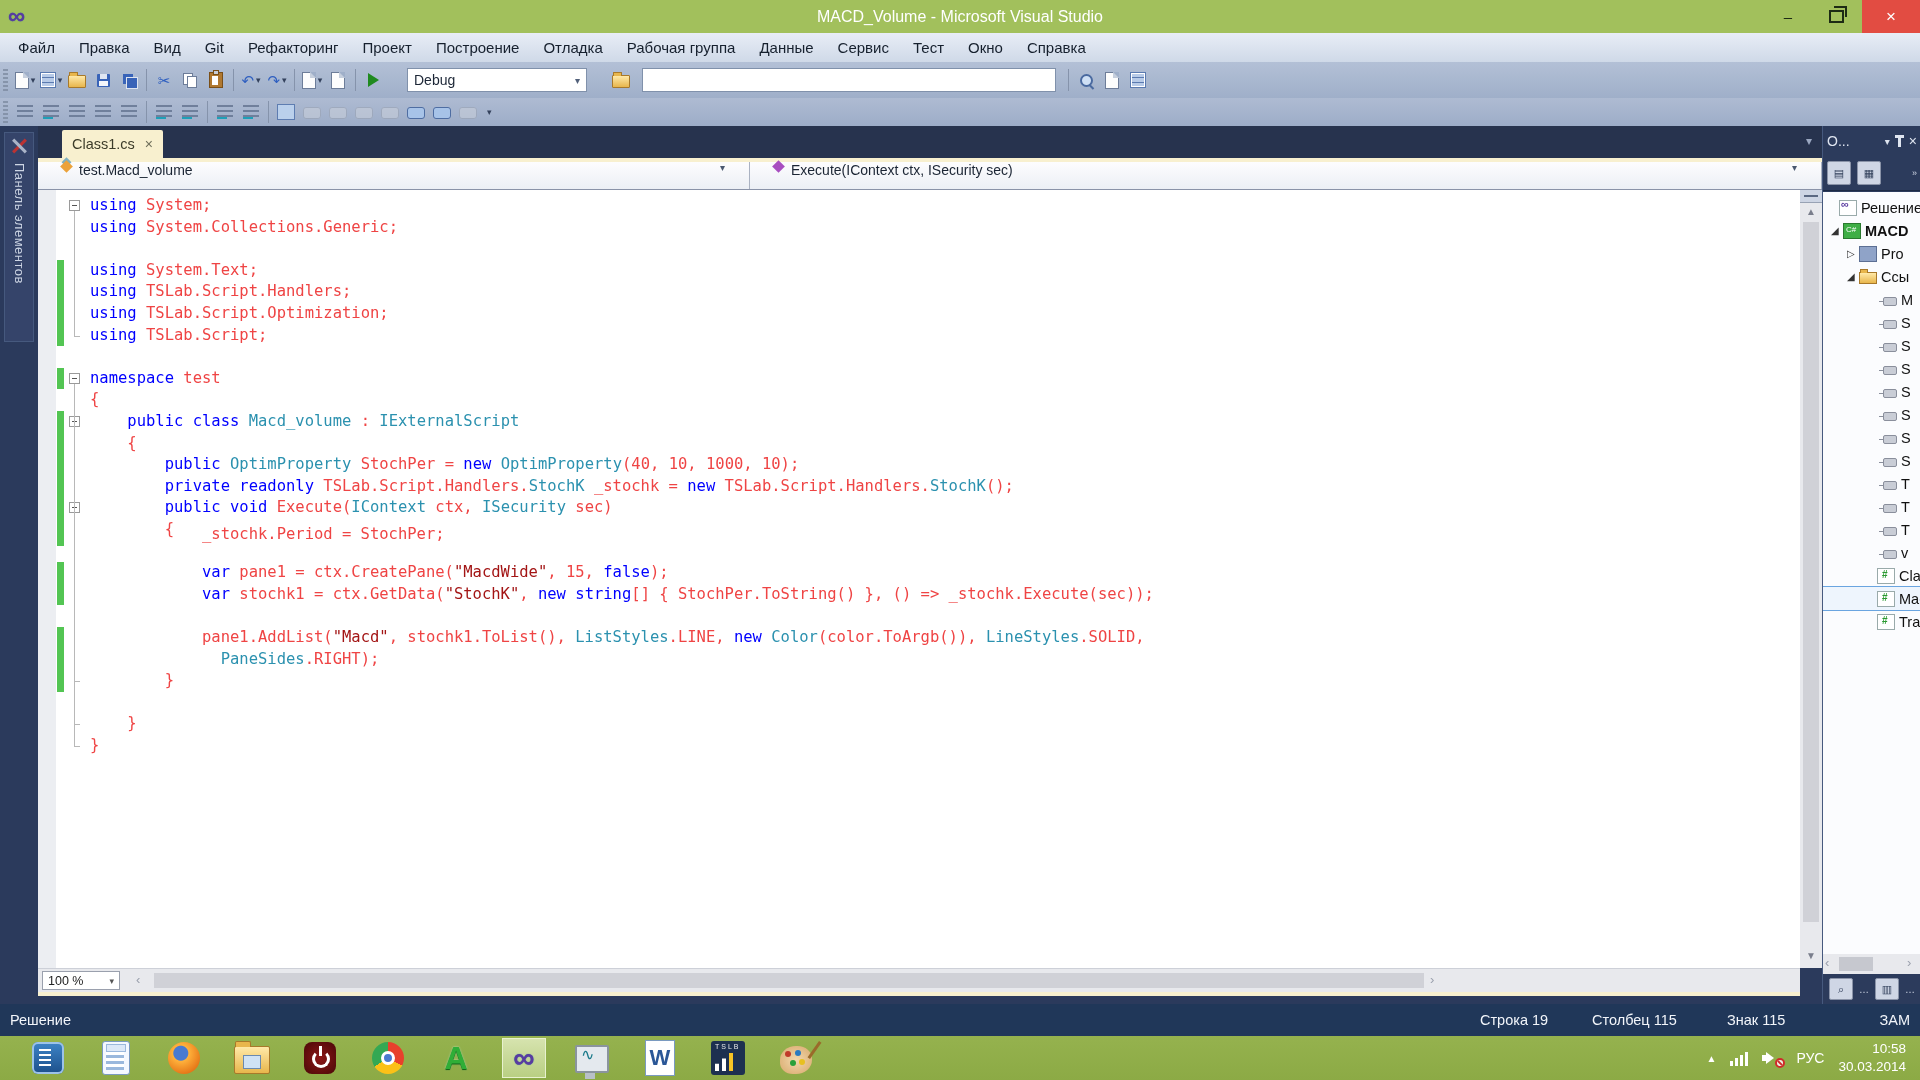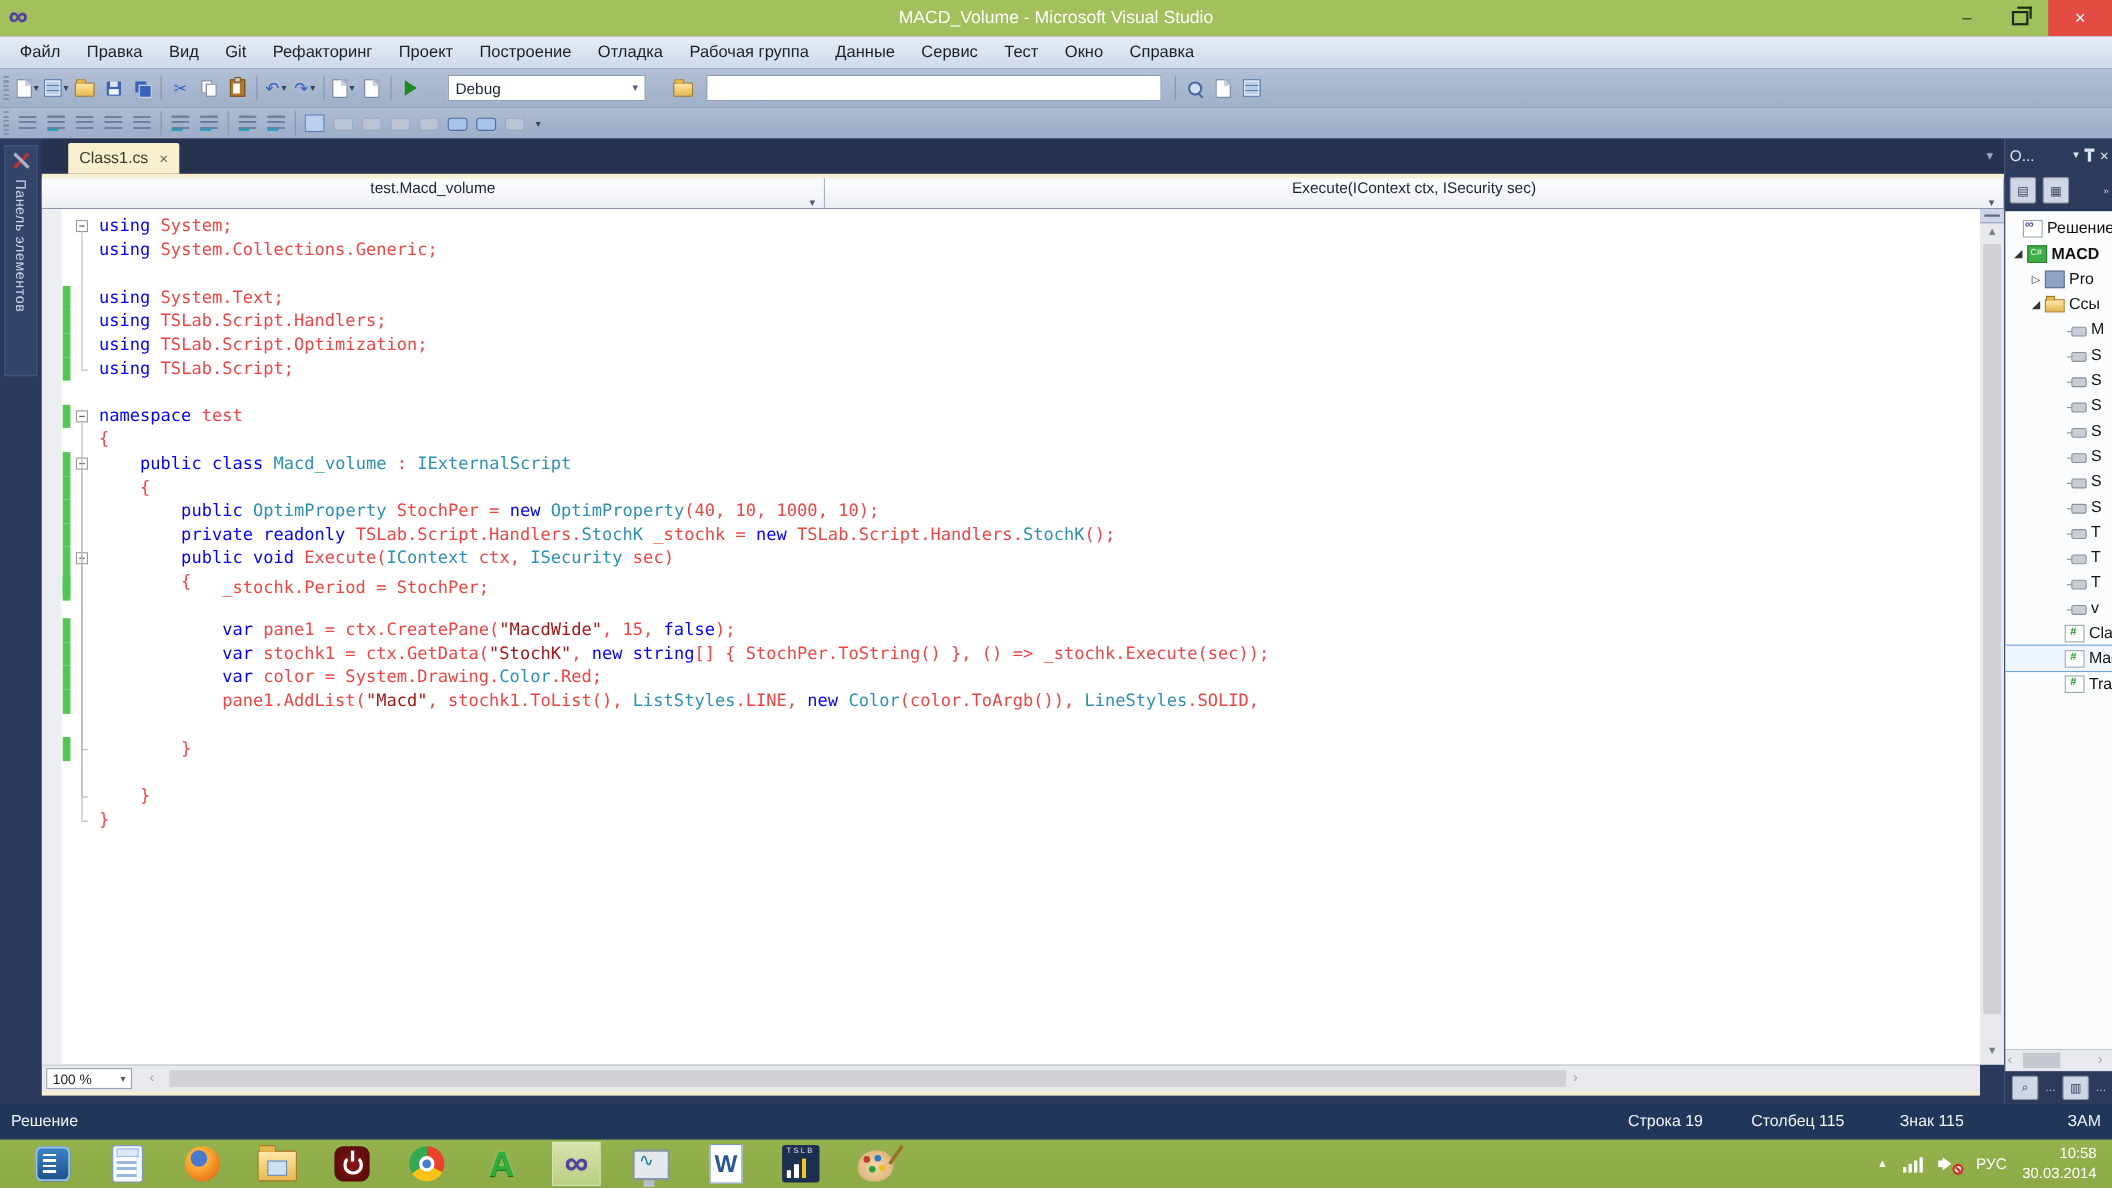--- a/index.html
+++ b/index.html
@@ -90,22 +90,22 @@
   #toolbox-label{writing-mode:vertical-rl;font-size:13px;color:#cdd5e4;letter-spacing:.5px;}
   #tabstrip{position:absolute;left:38px;top:126px;width:1784px;height:32px;background:#27334e;}
   #doc-tab{position:absolute;left:24px;top:4px;height:28px;background:var(--c-tab);
     display:flex;align-items:center;padding:0 10px;font-size:14.5px;color:#3c3c2a;border-radius:2px 2px 0 0;}
   #doc-tab .close{margin-left:10px;color:#6e6e5a;font-size:14px;}
   #tab-chevron{position:absolute;right:10px;top:8px;color:#9aa7c0;font-size:12px;}
   #tab-underline{position:absolute;left:38px;top:158px;width:1784px;height:4px;background:var(--c-tab);}
   
   #navbar{position:absolute;left:38px;top:162px;width:1784px;height:27px;background:#eef1f7;
     border-top:1px solid #5a6activemarker;border-bottom:1px solid #8a93a8;display:flex;}
-  .nav-combo{height:100%;display:flex;align-items:center;font-size:14px;color:#1a2433;
-    background:linear-gradient(#fdfdfe,#eceff5);border-right:1px solid #aab2c2;padding:0 8px;box-sizing:border-box;flex-direction:column;}
+  .nav-combo{height:100%;display:flex;font-size:14px;color:#1a2433;
+    background:linear-gradient(#fdfdfe,#eceff5);border-right:1px solid #aab2c2;padding:0 24px;box-sizing:border-box;}
   .nav-combo .arrow{margin-left:auto;font-size:10px;color:#4a5870;}
   .diamond{width:9px;height:9px;transform:rotate(45deg);margin-right:8px;}
   .diamond.class{background:#eba23a;box-shadow:-3px -3px 0 -1px #7fb0c0;}
   .diamond.method{background:#a84ec0;}
   
   #editor{position:absolute;left:38px;top:190px;width:1762px;height:778px;background:#fff;overflow:hidden;}
   #indicator-margin{position:absolute;left:0;top:0;width:18px;height:100%;background:#eceef2;}
   .code-line{position:absolute;left:0;width:100%;height:22px;}
   .code-text{position:absolute;left:52px;top:0;white-space:pre;
     font-family:"DejaVu Sans Mono","Liberation Mono",monospace;font-size:15.5px;line-height:21.6px;color:#000;}
@@ -493,27 +493,27 @@
         <span class="code-text"><span class="seg-p">            _stochk.Period = StochPer;</span></span>
       </div>
       <div class="code-line" style="top: 372.2px;">
         <span class="change-bar"></span>
         <span class="code-text"><span class="seg-p">            </span><span class="seg-k">var</span><span class="seg-p"> pane1 = ctx.CreatePane(</span><span class="seg-s">"MacdWide"</span><span class="seg-p">, 15, </span><span class="seg-k">false</span><span class="seg-p">);</span></span>
       </div>
       <div class="code-line" style="top: 393.8px;">
         <span class="change-bar"></span>
         <span class="code-text"><span class="seg-p">            </span><span class="seg-k">var</span><span class="seg-p"> stochk1 = ctx.GetData(</span><span class="seg-s">"StochK"</span><span class="seg-p">, </span><span class="seg-k">new</span><span class="seg-p"> </span><span class="seg-k">string</span><span class="seg-p">[] { StochPer.ToString() }, () =&gt; _stochk.Execute(sec));</span></span>
       </div>
-      <div class="code-line" style="top: 415.4px;">
-        <span class="change-bar"></span>
-        <span class="code-text"><span class="seg-p">            </span><span class="seg-k">var</span><span class="seg-p"> color = System.Drawing.</span><span class="seg-y">Color</span><span class="seg-p">.Red;</span></span>
-      </div>
       <div class="code-line" style="top: 437px;">
         <span class="change-bar"></span>
         <span class="code-text"><span class="seg-p">            pane1.AddList(</span><span class="seg-s">"Macd"</span><span class="seg-p">, stochk1.ToList(), </span><span class="seg-y">ListStyles</span><span class="seg-p">.LINE, </span><span class="seg-k">new</span><span class="seg-p"> </span><span class="seg-y">Color</span><span class="seg-p">(color.ToArgb()), </span><span class="seg-y">LineStyles</span><span class="seg-p">.SOLID,</span></span>
+      </div>
+      <div class="code-line" style="top: 458.6px;">
+        <span class="change-bar"></span>
+        <span class="code-text"><span class="seg-p">              </span><span class="seg-y">PaneSides</span><span class="seg-p">.RIGHT);</span></span>
       </div>
       <div class="code-line" style="top: 480.2px;">
         <span class="change-bar"></span>
         <span class="code-text"><span class="seg-p">        }</span></span>
       </div>
       <div class="code-line" style="top: 501.8px;">
         <span class="code-text"></span>
       </div>
       <div class="code-line" style="top: 523.4px;">
         <span class="code-text"><span class="seg-p">    }</span></span>

